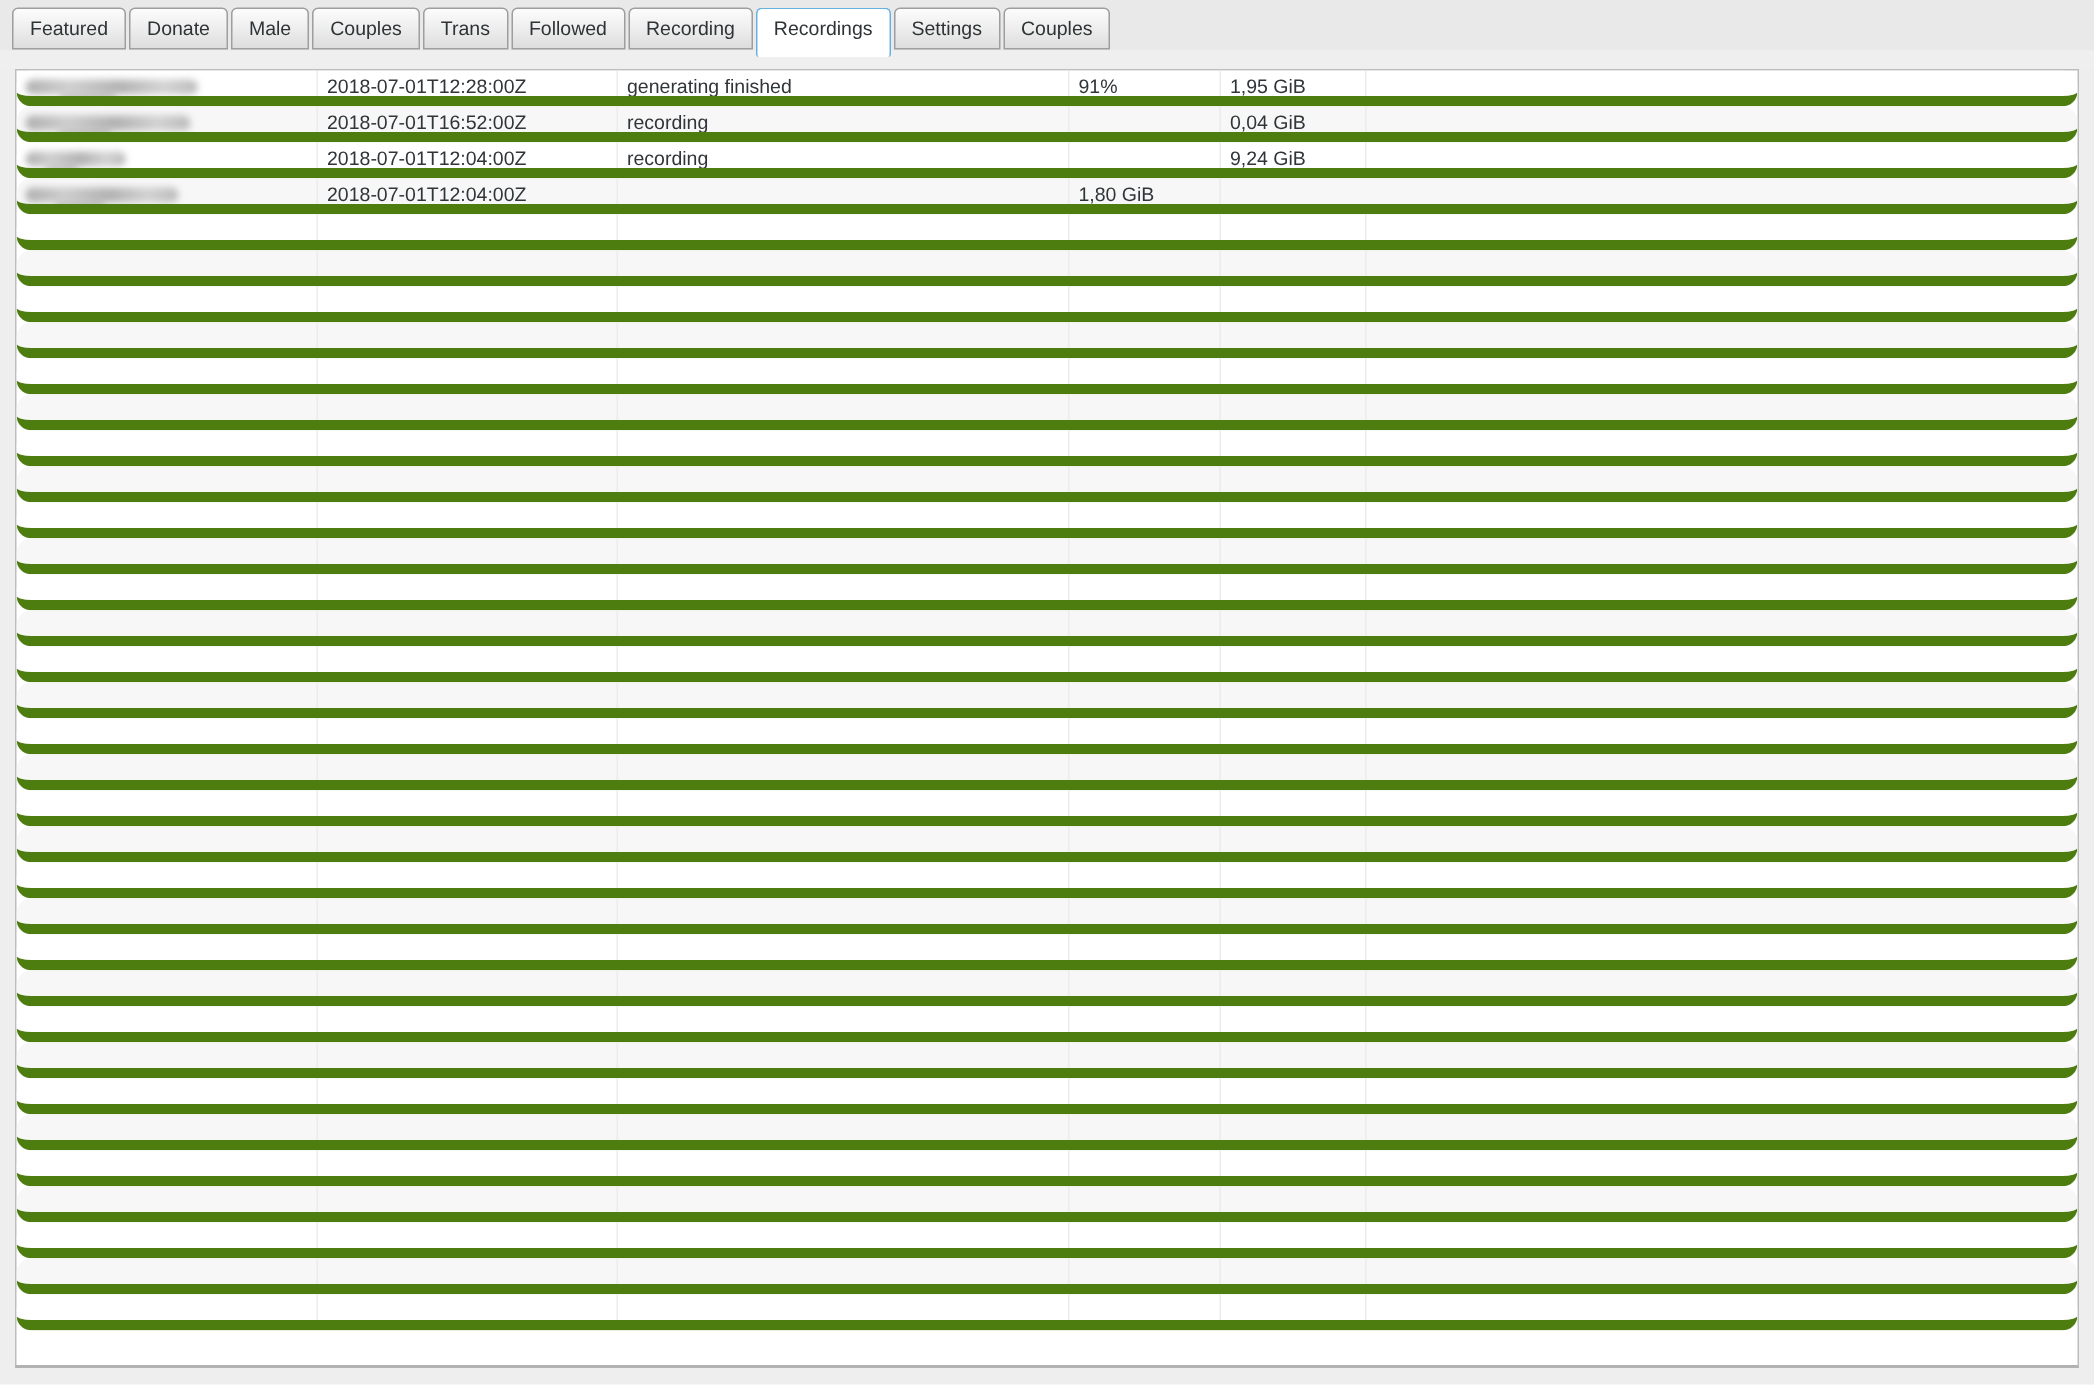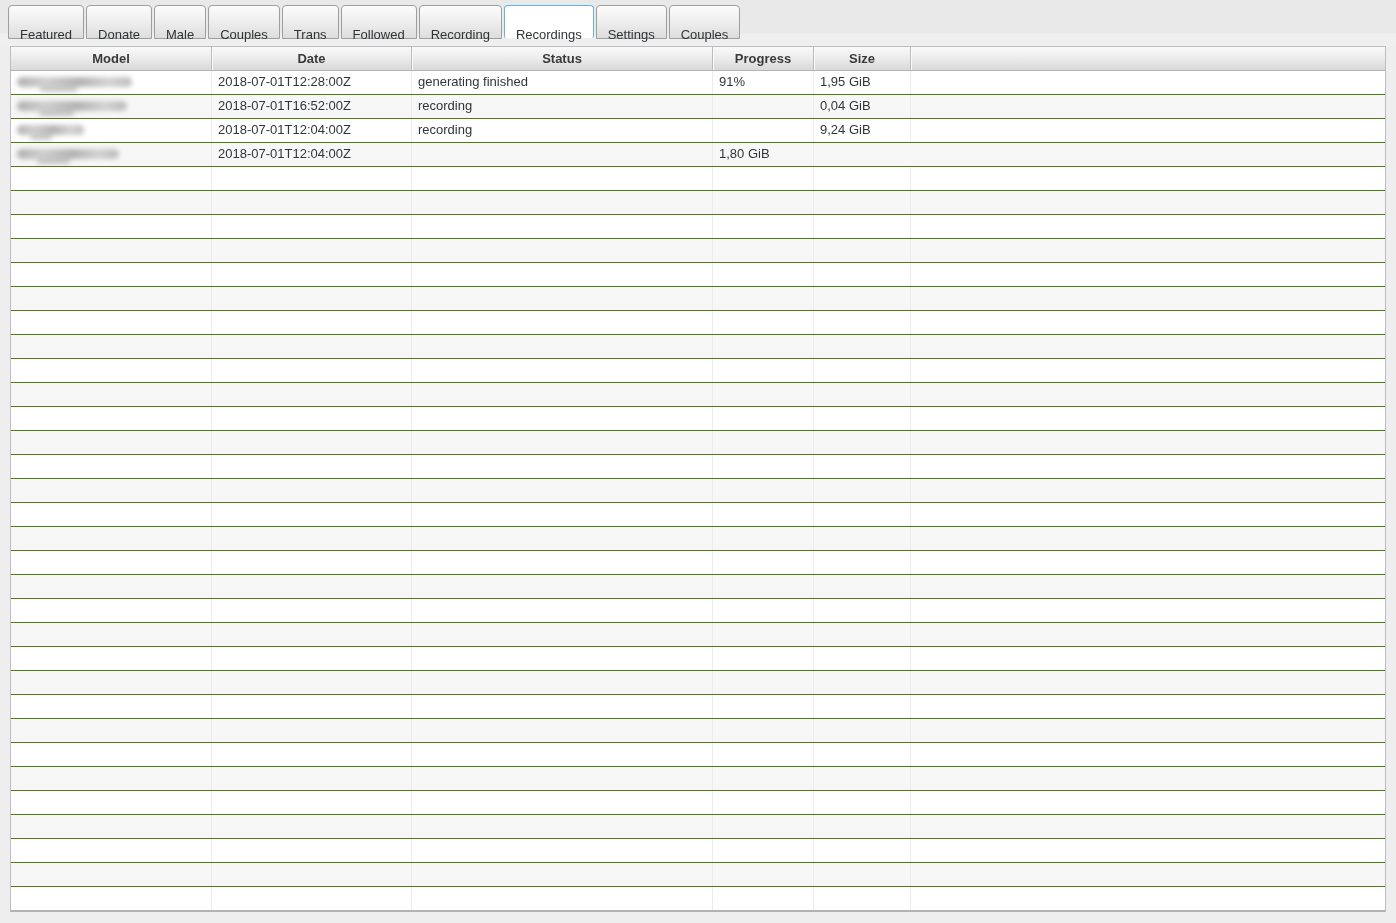--- a/index.html
+++ b/index.html
@@ -16,21 +16,21 @@
     height:46px;
     padding:5px 0 0 8px;
     background:linear-gradient(#e9e9e9 0px,#e9e9e9 33px,#efefef 34px,#efefef 46px);
     display:flex;
     align-items:flex-start;
     gap:2px;
   }
   .tab {
     height:28px;
     line-height:26px;
-    padding:16px 11px;
+    padding:0 11px;
     background:linear-gradient(#fcfcfc,#ececec 55%,#dddddd);
     border:1px solid #9e9e9e;
     border-radius:4px 4px 0 0;
     color:#2e3436;
     white-space:nowrap;
     cursor:default;
   }
   .tab.active {
     height:33px;
     background:#ffffff;
@@ -67,21 +67,21 @@
     line-height:23px;
     border-right:1px solid #bcbcbc;
     box-shadow:inset 1px 0 0 #fafafa;
     overflow:hidden;
     white-space:nowrap;
     cursor:default;
   }
   .th:first-child { box-shadow:none; }
   .th:last-child { border-right:none; }
 
-  .tr { background:#ffffff; border-bottom:1px solid #4d7c0f; }
+  .tr { background:#ffffff; border-bottom:7px solid #4d7c0f;border-radius:10px; }
   .tr:nth-child(even) { background:#f7f7f7; }
   .td {
     line-height:22px;
     padding:0 6px;
     color:#303539;
     border-right:1px solid #ececec;
     overflow:hidden;
     white-space:nowrap;
   }
   .td:last-child { border-right:none; }
@@ -147,28 +147,20 @@
   <div class="tab">
     <span class="tab-label">Settings</span>
   </div>
 
   <div class="tab">
     <span class="tab-label">Couples</span>
   </div>
 </div>
 
 <div class="table-wrap">
-  <div class="thead">
-    <div class="th">Model</div>
-    <div class="th">Date</div>
-    <div class="th">Status</div>
-    <div class="th">Progress</div>
-    <div class="th">Size</div>
-    <div class="th"></div>
-  </div>
   <div class="tbody">
   <div class="tr">
     <div class="td">
           <div class="redact" style="width: 115px;"></div>
         </div>
     <div class="td">2018-07-01T12:28:00Z</div>
     <div class="td">generating finished</div>
     <div class="td">91%</div>
     <div class="td">1,95 GiB</div>
     <div class="td"></div>

